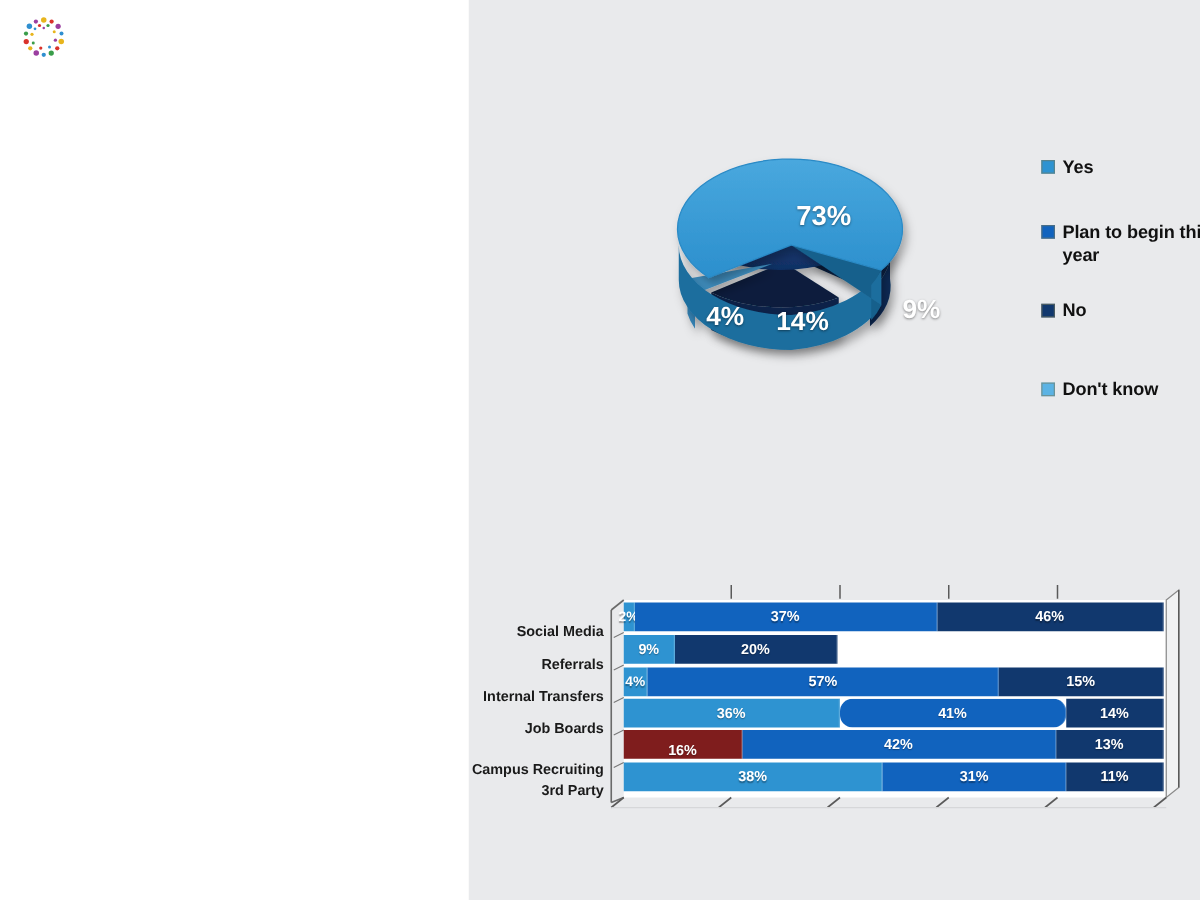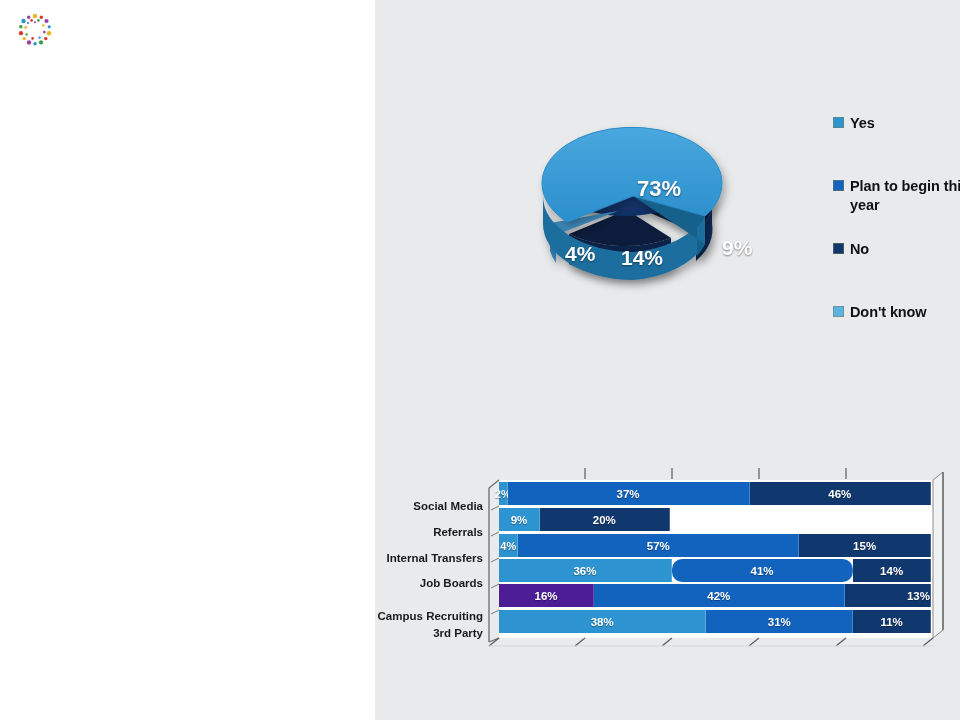--- a/index.html
+++ b/index.html
@@ -41,21 +41,21 @@
   #pie-svg { position: absolute; left: 0; top: 0; }
   .pie-label {
     position: absolute;
     color: #ffffff;
     font-weight: bold;
     font-size: 21px;
     text-shadow: 0 1px 2px rgba(0,0,0,.45);
     white-space: nowrap;
     pointer-events: none;
   }
-  #pie-label-yes   { left: 182px; top: 76px; font-size: 22px; }
+  #pie-label-yes   { left: 182px; top: 60px; font-size: 22px; }
   #pie-label-plan  { left: 166px; top: 146px; font-size: 21px; }
   #pie-label-no    { left: 267px; top: 136px; font-size: 21px; }
   #pie-label-dk    { left: 110px; top: 142px; font-size: 21px; }
 
   
   #pie-legend {
     position: absolute; left: 378px; top: 8px;
     width: 160px;
   }
   .legend-row {
@@ -72,21 +72,21 @@
     margin-right: 6px;
     border: 1px solid rgba(120,120,90,.55);
   }
   .legend-text {
     font-size: 14.5px;
     font-weight: bold;
     color: #111111;
     line-height: 1.28;
     letter-spacing: -.1px;
   }
-  #legend-row-0 { top: 6px; }
+  #legend-row-0 { top: 17px; }
   #legend-row-1 { top: 69px; }
   #legend-row-2 { top: 132px; }
   #legend-row-3 { top: 195px; }
 
   
   #bar-chart {
     position: absolute; left: 0px; top: 438px;
     width: 585px; height: 215px;
   }
   
@@ -380,27 +380,27 @@
             </div>
             <div class="bar-seg" style="width:42.0%; background:#1163BE;border-radius:10px;">
               <span class="bar-seg-label">41%</span>
             </div>
             <div class="bar-seg" style="width:18.0%; background:#11386E;">
               <span class="bar-seg-label">14%</span>
             </div>
           </div>
 
           <div class="bar-row" style="top:102px; width:432px;">
-            <div class="bar-seg" style="width:22.0%; background:#4c1d95;">
+            <div class="bar-seg" style="width:22.0%; background:#7f1d1d;align-items:flex-end;">
               <span class="bar-seg-label">16%</span>
             </div>
             <div class="bar-seg" style="width:58.0%; background:#1163BE;">
               <span class="bar-seg-label">42%</span>
             </div>
-            <div class="bar-seg" style="width:20.0%; background:#11386E;justify-content:flex-end;">
+            <div class="bar-seg" style="width:20.0%; background:#11386E;">
               <span class="bar-seg-label">13%</span>
             </div>
           </div>
 
           <div class="bar-row" style="top:128px; width:432px;">
             <div class="bar-seg" style="width:48.0%; background:#2E93D1;">
               <span class="bar-seg-label">38%</span>
             </div>
             <div class="bar-seg" style="width:34.0%; background:#1163BE;">
               <span class="bar-seg-label">31%</span>

